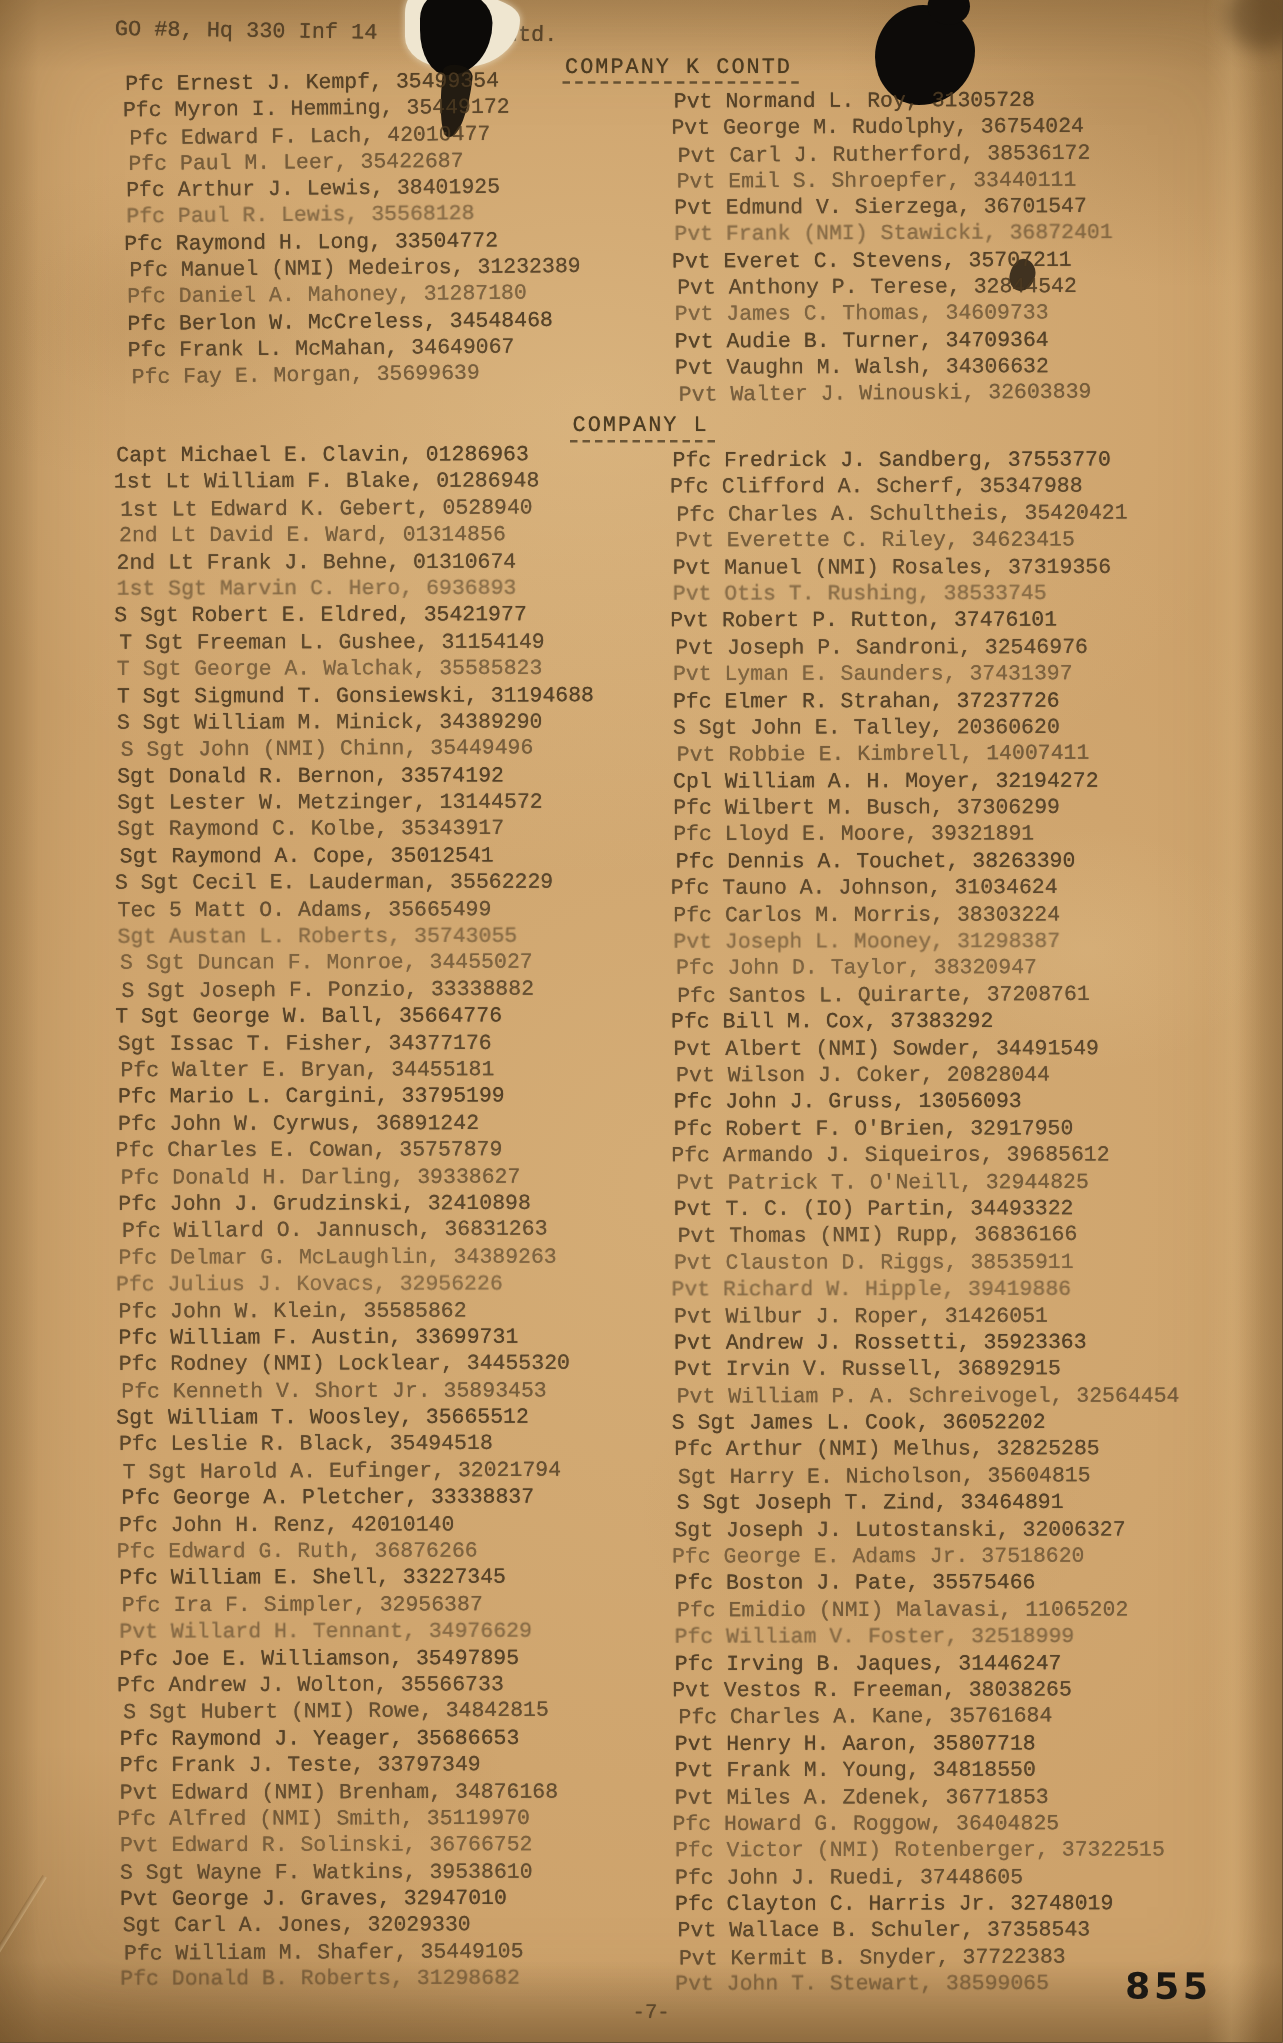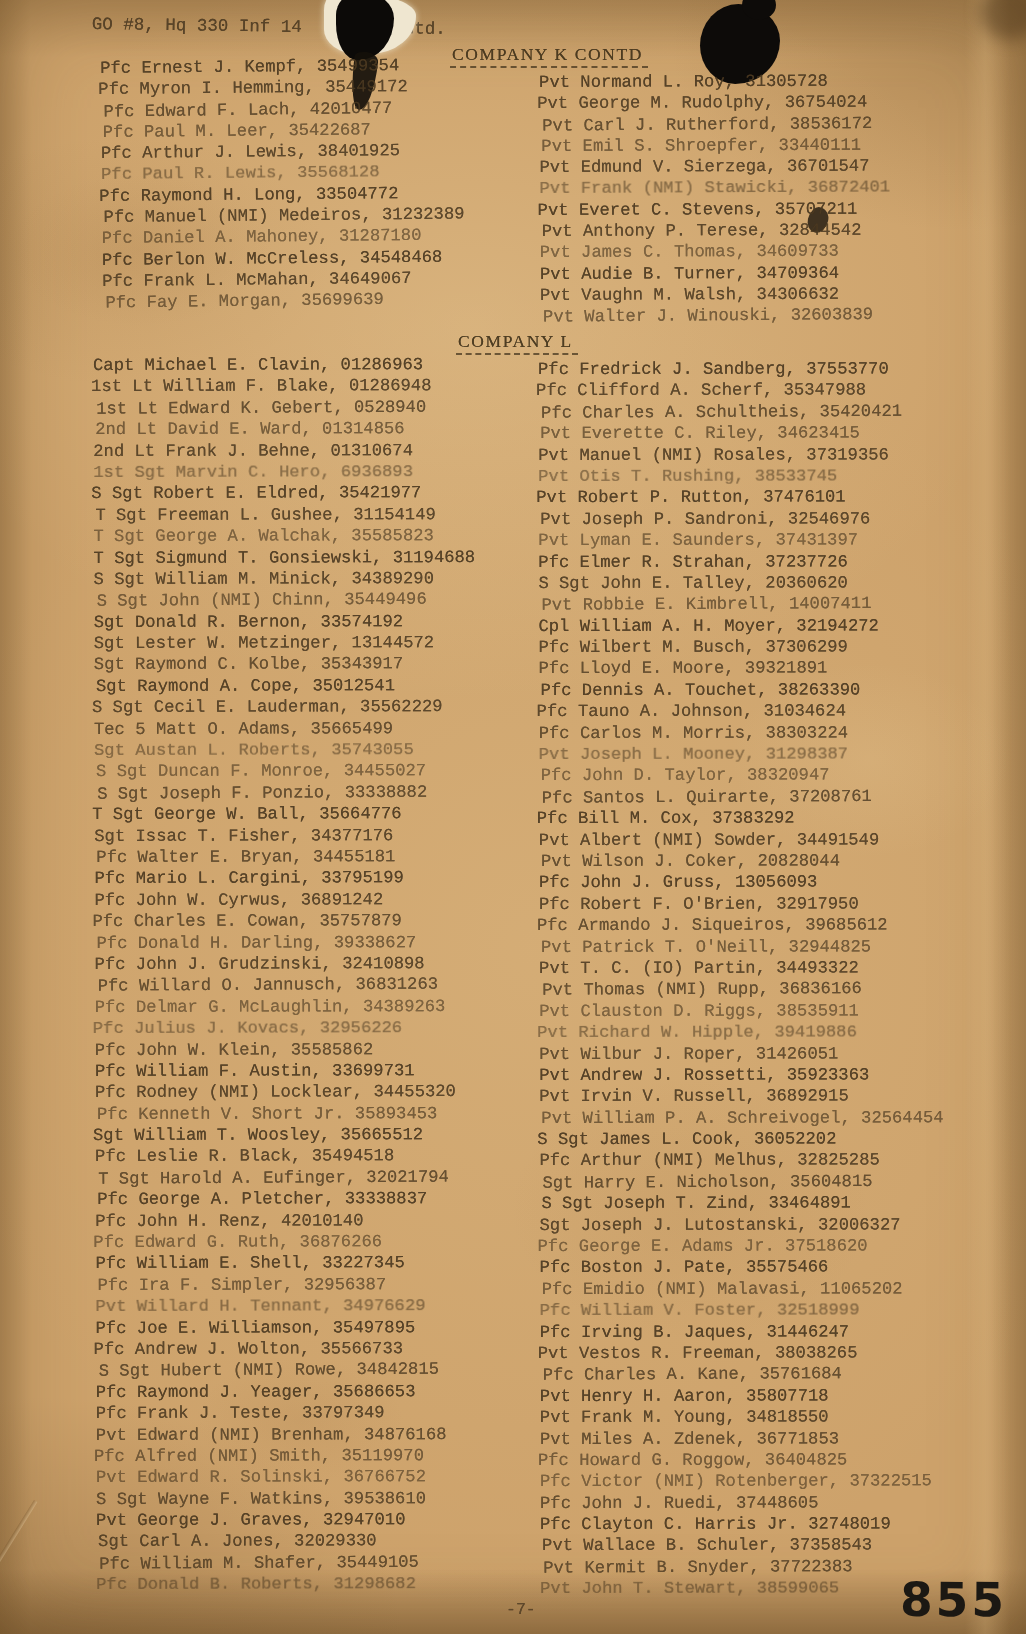--- a/index.html
+++ b/index.html
@@ -44,21 +44,21 @@
   .blob-b2{position:absolute;left:742px;top:-10px;width:34px;height:30px;background:#0d0b09;
     border-radius:50%;}
   .smudge{position:absolute;left:808px;top:207px;width:20px;height:26px;background:#1c150c;
     border-radius:45% 55% 50% 50%/55% 45% 55% 45%;opacity:.8;transform:rotate(14deg);}
   
   .type{white-space:pre;text-shadow:0 0 .6px rgba(62,46,25,.85);}
   .header{position:absolute;left:92px;top:14px;font-size:17.5px;transform:rotate(.8deg);
     transform-origin:left top;opacity:.88;}
   .hdr-gap{display:inline-block;width:60px;}
   .sec-title{position:absolute;font-size:17.5px;letter-spacing:1.6px;color:#3f3119;
-    border-bottom:2px dashed rgba(55,42,22,.75);padding:0 5px 1px 2px;opacity:.9;font-family:Liberation Serif, serif;}
+    border-bottom:2px dashed rgba(55,42,22,.75);padding:0 5px 1px 2px;opacity:.9;}
   .title-k{left:450px;top:44px;}
   .title-l{left:456px;top:331px;}
   .col{position:absolute;font-size:17.2px;}
   .col > div{height:21.4px;line-height:21.4px;}
   .col-k-left{left:100px;top:58px;transform:rotate(-.55deg);transform-origin:left top;}
   .col-k-left > div{height:21.3px;line-height:21.3px;}
   .col-k-right{left:539px;top:72px;transform:rotate(-.25deg);transform-origin:left top;}
   .col-k-right > div{height:21.3px;line-height:21.3px;}
   .col-l-left{left:93px;top:355px;transform:rotate(-.15deg);transform-origin:left top;}
   .col-l-right{left:538px;top:359px;transform:rotate(-.1deg);transform-origin:left top;}
@@ -67,21 +67,21 @@
   .col > div:nth-child(3n){opacity:.80;}
   .col > div:nth-child(3n+2){opacity:.87;}
   .col > div:nth-child(8n+4){opacity:.68;}
   .col > div:nth-child(13n+6){opacity:.55;filter:blur(.35px);}
   .col > div:nth-child(11n+9){opacity:.62;}
   .col > div:nth-child(4n){transform:translateX(2px);}
   .col > div:nth-child(5n+2){transform:translateX(-2px);}
   .col > div:nth-child(9n+3){transform:translateX(3px) rotate(-.2deg);}
   .footer-num{position:absolute;left:506px;top:1600px;font-size:16.5px;opacity:.8;}
   .stamp{position:absolute;left:900px;top:1572px;font-family:"DejaVu Sans","Liberation Sans",sans-serif;
-    font-weight:700;font-size:47px;letter-spacing:3px;color:#1b1813;transform:rotate(.4deg);}
+    font-weight:700;font-size:29px;letter-spacing:3px;color:#1b1813;transform:rotate(.4deg);}
 </style>
 </head>
 <body>
 
 <div class="paper">
   <div class="tex"></div>
   <div class="crease"></div>
   <div class="corner-dark"></div>
 
   <div class="header type"><span>GO #8, Hq 330 Inf 14</span><span class="hdr-gap"></span><span>4 Contd.</span></div>

